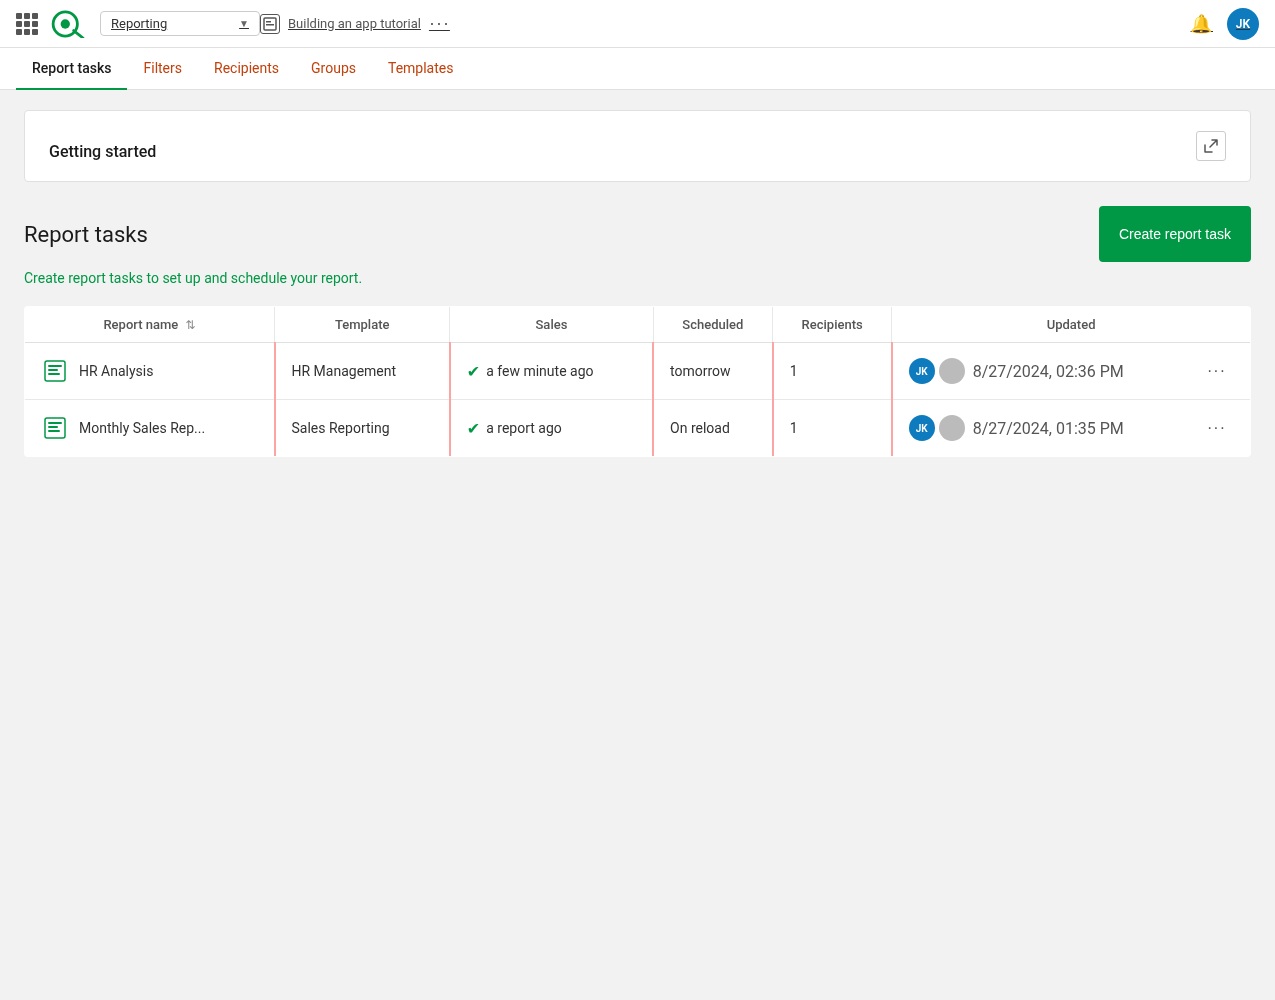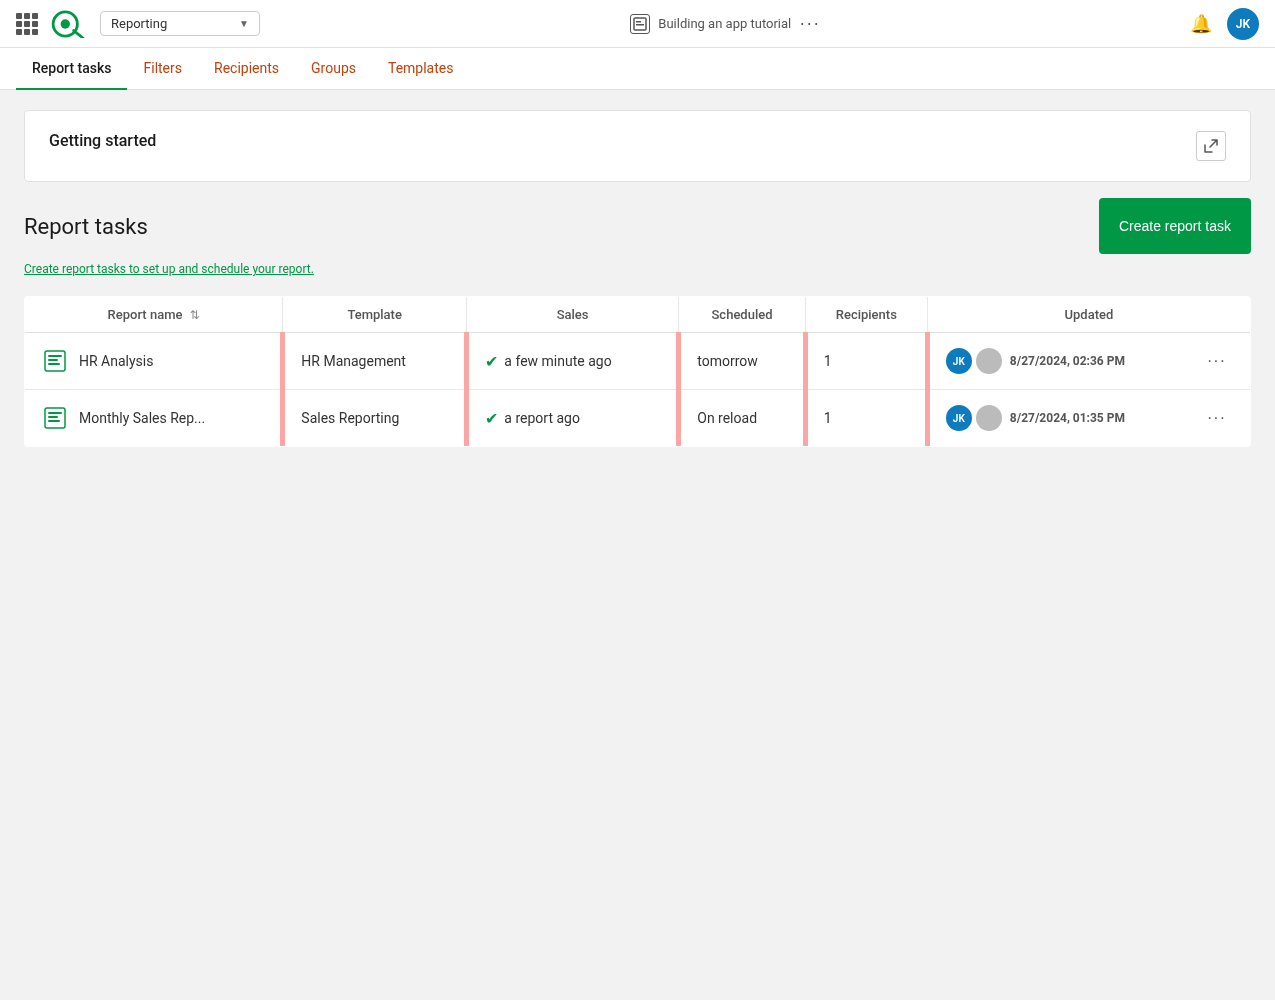--- a/index.html
+++ b/index.html
@@ -6,34 +6,35 @@
     body { font-family: -apple-system, BlinkMacSystemFont, 'Segoe UI', Roboto, sans-serif; background: #f2f2f2; color: #333; font-size: 14px; }
 
     
     .header {
       background: #fff;
       height: 48px;
       display: flex;
       align-items: center;
       padding: 0 16px;
       border-bottom: 1px solid #e0e0e0;
+      text-decoration: underline;
     }
     .header-left { display: flex; align-items: center; gap: 12px; }
     .grid-icon { display: grid; grid-template-columns: repeat(3,6px); gap: 2px; cursor: pointer; }
     .grid-icon span { width: 6px; height: 6px; background: #555; border-radius: 1px; display: block; }
     .qlik-logo { display: flex; align-items: center; }
     .qlik-logo svg { width: 38px; height: 28px; }
     .app-selector {
       display: flex; align-items: center; gap: 6px;
       border: 1px solid #ccc; border-radius: 4px;
       padding: 4px 10px; cursor: pointer; font-size: 13px; color: #333;
       min-width: 160px; background: #fff;
     }
     .app-selector .chevron { font-size: 10px; color: #666; margin-left: auto; }
-    .header-center { flex: 1; display: flex; align-items: center; justify-content: center; gap: 8px; color: #555; font-size: 13px; }
+    .header-center { flex: 1; display: flex; align-items: center; gap: 8px; color: #555; font-size: 13px; }
     .tutorial-icon { width: 20px; height: 20px; border: 1.5px solid #555; border-radius: 3px; display: flex; align-items: center; justify-content: center; font-size: 10px; }
     .header-right { display: flex; align-items: center; gap: 14px; margin-left: auto; }
     .bell-icon { font-size: 18px; color: #555; cursor: pointer; }
     .avatar { width: 32px; height: 32px; border-radius: 50%; background: #0d7bbd; color: #fff; display: flex; align-items: center; justify-content: center; font-size: 12px; font-weight: 600; cursor: pointer; }
     .dots-btn { background: none; border: none; cursor: pointer; color: #555; font-size: 18px; letter-spacing: 1px; }
 
     
     .nav-tabs {
       background: #fff;
       display: flex;
@@ -57,67 +58,67 @@
 
     
     .main { padding: 20px 24px; }
 
     
     .getting-started-card {
       background: #fff;
       border: 1px solid #e0e0e0;
       border-radius: 4px;
       padding: 20px 24px;
-      margin-bottom: 16px;
+      margin-bottom: 24px;
       display: flex;
-      align-items: flex-start;
+      align-items: flex-end;
       justify-content: space-between;
     }
     .getting-started-title { font-size: 16px; font-weight: 500; color: #1a1a1a; }
     .expand-btn { background: none; border: 1px solid #ccc; border-radius: 3px; width: 30px; height: 30px; cursor: pointer; display: flex; align-items: center; justify-content: center; color: #555; font-size: 14px; }
 
     
     .section-header { display: flex; align-items: center; justify-content: space-between; margin-bottom: 8px; }
     .section-title { font-size: 22px; font-weight: 400; color: #1a1a1a; }
     .create-btn {
       background: #009845; color: #fff; border: none; border-radius: 4px;
       padding: 20px 20px; font-size: 14px; cursor: pointer; font-weight: 500;
     }
-    .section-subtitle { font-size: 12px; color: #009845; margin-bottom: 20px; text-decoration: underline; }
+    .section-subtitle { font-size: 14px; color: #009845; margin-bottom: 20px; }
 
     
     .report-table { width: 100%; border-collapse: collapse; background: #fff; border: 1px solid #e0e0e0; border-radius: 4px; overflow: hidden; }
     .report-table thead tr { border-bottom: 1px solid #e0e0e0; }
     .report-table th {
       padding: 10px 16px; text-align: center; font-size: 13px; color: #555; font-weight: 500;
       border-right: 1px solid #e8e8e8;
     }
     .report-table th:last-child { border-right: none; }
     .report-table td {
       padding: 14px 16px; font-size: 14px; color: #333;
-      border-right: 5px solid #fca5a5;
+      border-right: 2px solid #fca5a5;
     }
     .report-table td:last-child { border-right: none; }
     .report-table tbody tr { border-bottom: 1px solid #e8e8e8; }
     .report-table tbody tr:last-child { border-bottom: none; }
 
     .report-name-cell { display: flex; align-items: center; gap: 10px; }
     .report-icon { width: 28px; height: 28px; display: flex; align-items: center; justify-content: center; }
     .report-icon svg { width: 24px; height: 24px; }
 
     .sort-icon { font-size: 12px; color: #888; margin-left: 4px; }
 
     .sent-cell { display: flex; align-items: center; gap: 6px; color: #333; }
     .check-icon { color: #009845; font-size: 16px; }
 
     .updated-cell { display: flex; align-items: center; gap: 8px; }
     .avatar-small { width: 26px; height: 26px; border-radius: 50%; background: #0d7bbd; color: #fff; display: flex; align-items: center; justify-content: center; font-size: 10px; font-weight: 600; }
     .avatar-gray { background: #bbb; }
     .avatars-row { display: flex; gap: 4px; align-items: center; }
-    .updated-date { font-size: 12px; color: #555; font-weight: bold; }
+    .updated-date { font-size: 16px; color: #555; }
     .row-menu { background: none; border: none; cursor: pointer; color: #555; font-size: 16px; letter-spacing: 1px; padding: 4px 8px; }
     .updated-col { display: flex; align-items: center; justify-content: space-between; width: 100%; }
   </style>
 </head>
 <body>
 
 <header class="header">
   <div class="header-left">
     <div class="grid-icon">
       <span></span>

